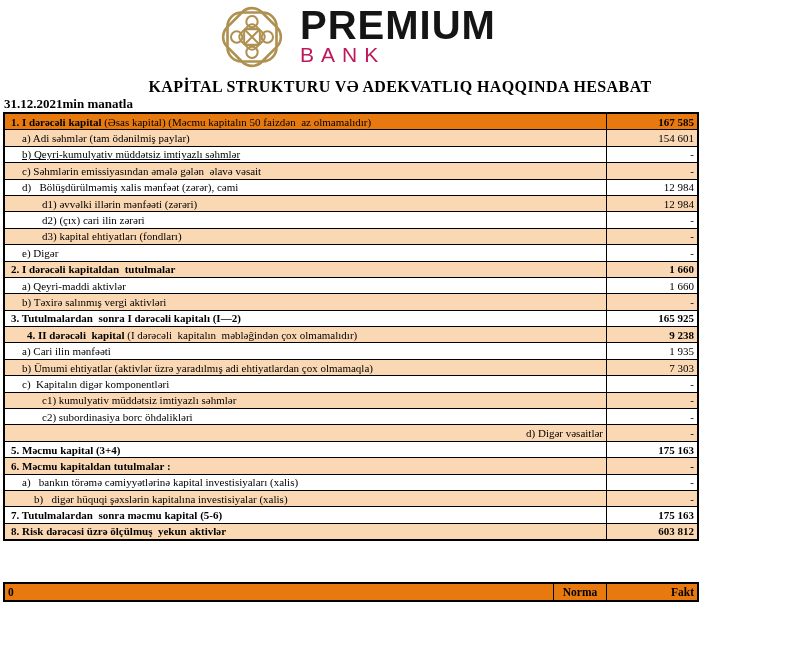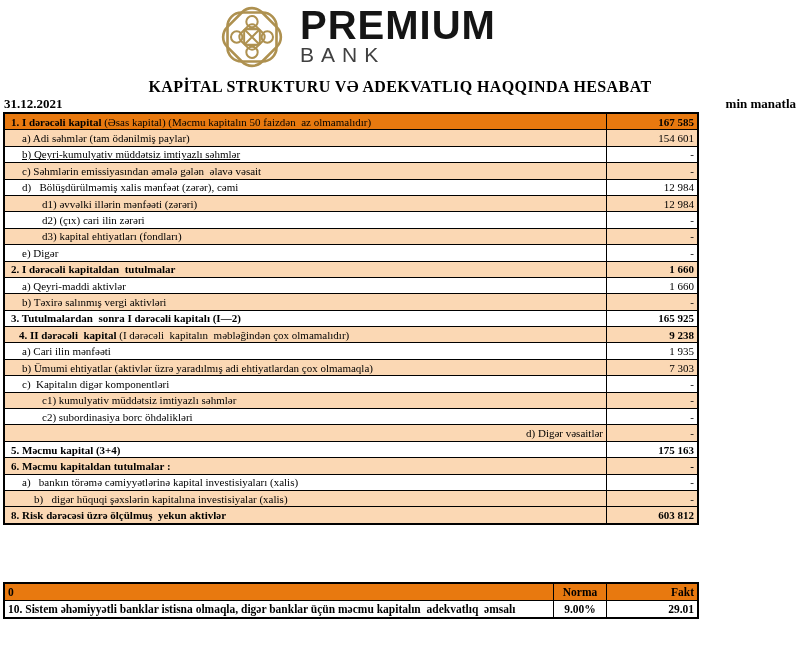--- a/index.html
+++ b/index.html
@@ -5,25 +5,25 @@
   html,body{margin:0;padding:0;}
   body{
     width:800px;height:665px;background:#ffffff;position:relative;
     font-family:"Liberation Serif", serif;color:#000;overflow:hidden;
   }
   
   .brand{position:absolute;top:2px;left:214px;height:72px;}
   .brand-icon{position:absolute;left:0;top:0;}
   .brand-text{position:absolute;left:86px;top:4px;font-family:"Liberation Sans",sans-serif;}
   .brand-name{font-size:40px;font-weight:bold;letter-spacing:1px;line-height:38px;color:#151515;}
-  .brand-sub{font-size:21px;font-weight:normal;letter-spacing:7px;line-height:20px;color:#404040;margin-top:1px;}
+  .brand-sub{font-size:21px;font-weight:normal;letter-spacing:7px;line-height:20px;color:#be185d;margin-top:1px;}
   
   .report-title{position:absolute;top:78px;left:0;width:100%;text-align:center;
     font-size:16px;font-weight:bold;letter-spacing:.4px;}
-  .meta-row{position:absolute;top:96px;left:4px;right:4px;display:flex;justify-content:space-between;
+  .meta-row{position:absolute;top:96px;left:4px;right:4px;display:flex;justify-content:flex-start;
     font-size:13px;font-weight:bold;}
   
   table{border-collapse:collapse;table-layout:fixed;}
   .rpt{position:absolute;left:3px;width:696px;border:2px solid #000;}
   #capital-table{top:112px;}
   #adequacy-table{top:582px;}
   td,th{border:1px solid #000;font-size:11px;height:15.4px;line-height:12px;
     padding:0 3px;overflow:hidden;vertical-align:middle;}
   #adequacy-table td,#adequacy-table th{font-size:11.5px;height:16px;}
   .label-cell{text-align:left;}
@@ -122,21 +122,21 @@
   </tr>
       <tr class="peach">
     <td class="label-cell" style="padding-left: 17px;"><span class="lbl-b"></span><span class="lbl-r">b) Təxirə salınmış vergi aktivləri</span></td>
     <td class="value-cell">-</td>
   </tr>
       <tr class="white bold">
     <td class="label-cell" style="padding-left: 6px;"><span class="lbl-b">3. Tutulmalardan  sonra I dərəcəli kapitalı (I—2)</span><span class="lbl-r"></span></td>
     <td class="value-cell" style="font-weight: bold;">165 925</td>
   </tr>
       <tr class="peach bold">
-    <td class="label-cell" style="padding-left: 14px; margin-left: 39px;"><span class="lbl-b">4. II dərəcəli  kapital</span><span class="lbl-r"> (I dərəcəli  kapitalın  məbləğindən çox olmamalıdır)</span></td>
+    <td class="label-cell" style="padding-left: 22px; margin-left: 39px;"><span class="lbl-b">4. II dərəcəli  kapital</span><span class="lbl-r"> (I dərəcəli  kapitalın  məbləğindən çox olmamalıdır)</span></td>
     <td class="value-cell" style="font-weight: bold;">9 238</td>
   </tr>
       <tr class="white">
     <td class="label-cell" style="padding-left: 17px;"><span class="lbl-b"></span><span class="lbl-r">a) Cari ilin mənfəəti</span></td>
     <td class="value-cell">1 935</td>
   </tr>
       <tr class="peach">
     <td class="label-cell" style="padding-left: 17px;"><span class="lbl-b"></span><span class="lbl-r">b) Ümumi ehtiyatlar (aktivlər üzrə yaradılmış adi ehtiyatlardan çox olmamaqla)</span></td>
     <td class="value-cell">7 303</td>
   </tr>
@@ -165,33 +165,32 @@
     <td class="value-cell" style="font-weight: bold;">-</td>
   </tr>
       <tr class="white">
     <td class="label-cell" style="padding-left: 17px;"><span class="lbl-b"></span><span class="lbl-r">a)   bankın törəmə cəmiyyətlərinə kapital investisiyaları (xalis)</span></td>
     <td class="value-cell">-</td>
   </tr>
       <tr class="peach">
     <td class="label-cell" style="padding-left: 29px;"><span class="lbl-b"></span><span class="lbl-r">b)   digər hüquqi şəxslərin kapitalına investisiyalar (xalis)</span></td>
     <td class="value-cell">-</td>
   </tr>
+      <tr class="white bold">
+    <td class="label-cell" style="padding-left: 6px;"><span class="lbl-b">7. Tutulmalardan  sonra məcmu kapital (5-6)</span><span class="lbl-r"></span></td>
+    <td class="value-cell" style="font-weight: bold;">175 163</td>
+  </tr>
       <tr class="peach bold">
     <td class="label-cell" style="padding-left: 6px;"><span class="lbl-b">8. Risk dərəcəsi üzrə ölçülmuş  yekun aktivlər</span><span class="lbl-r"></span></td>
     <td class="value-cell" style="font-weight: bold;">603 812</td>
   </tr>
     </tbody>
 </table>
 
 <table class="rpt" id="adequacy-table">
   <tbody>
     <tr class="orange bold">
       <th class="label-cell h-col0">0</th>
       <th class="norma-cell h-norma">Norma</th>
       <th class="fakt-cell h-fakt">Fakt</th>
     </tr>
-      <tr class="bold white">
-    <td class="label-cell"><span class="lbl-b">10. Sistem əhəmiyyətli banklar istisna olmaqla, digər banklar üçün məcmu kapitalın  adekvatlıq  əmsalı</span></td>
-    <td class="norma-cell">9.00%</td>
-    <td class="fakt-cell">29.01</td>
-  </tr>
     </tbody>
 </table>
 
 </body></html>

